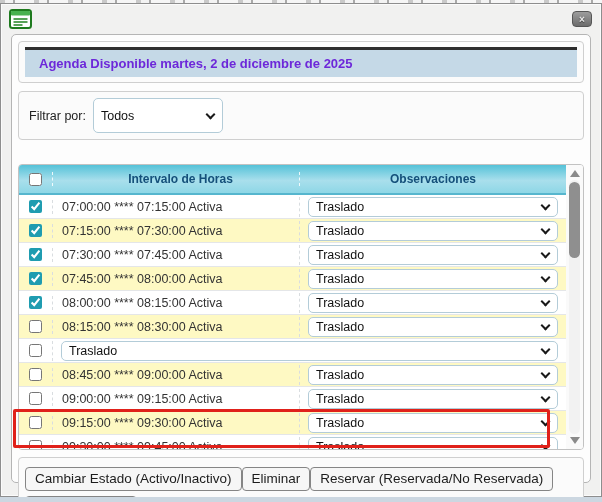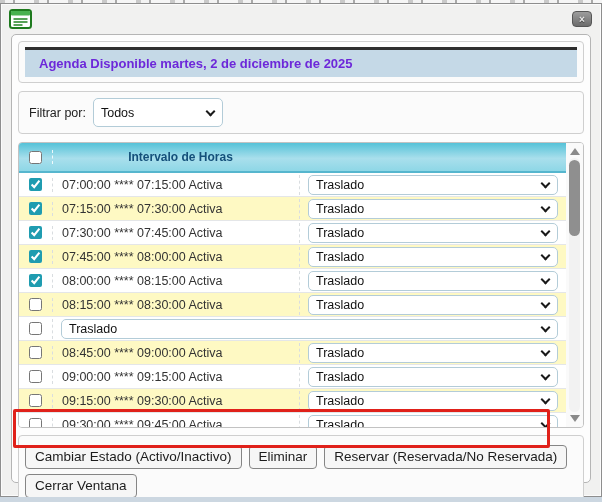--- a/index.html
+++ b/index.html
@@ -24,24 +24,24 @@
 
   .dialog { position:absolute; top:30px; left:10px; right:10px; bottom:13px;
     background:#fdfdfd; border:1px solid #b5b5b5; border-radius:5px; padding:6px 6px; }
 
   .section { border:1px solid #cfcfcf; border-radius:4px; background:#fbfbfb; }
 
   .header-box { padding:5px 6px; margin-bottom:8px; }
   .header-bar { background:#c5d9e7; border-top:3px solid #2d2d2d; padding:6px 0 6px 14px;
     font-size:13px; font-weight:bold; color:#6d28d9; }
 
-  .filter-box { display:flex; align-items:center; gap:7px; padding:6px 10px; margin-bottom:8px; font-size:12.5px; color:#222; }
+  .filter-box { display:flex; align-items:center; gap:7px; padding:6px 10px; margin-bottom:24px; font-size:12.5px; color:#222; }
 
   .select-wrap { position:relative; display:inline-block; }
-  .select-wrap select { appearance:none; -webkit-appearance:none; width:100%; height:29px;
+  .select-wrap select { appearance:none; -webkit-appearance:none; width:100%; height:35px;
     border:1px solid #b3ccd8; border-radius:5px; background:#fff; font-family:"Liberation Sans",sans-serif;
     font-size:12.5px; color:#111; padding:0 20px 0 7px; }
   .chev { position:absolute; right:9px; top:50%; width:7px; height:7px; margin-top:-5px;
     border-right:2px solid #1a1a1a; border-bottom:2px solid #1a1a1a; transform:rotate(45deg); pointer-events:none; }
   .filter-box .select-wrap { width:130px; }
 
   .table-box { height:286px; display:flex; overflow:hidden; padding:0; background:#fff; border-color:#c2c2c2; }
   .grid { flex:1 1 auto; overflow:hidden; }
   .grid-header { height:30px; display:flex; align-items:center;
     background:linear-gradient(180deg,#55c2d8 0%, #a9dfec 55%, #8ed7e6 100%);
@@ -59,21 +59,21 @@
 
   
   .vscroll { flex:0 0 17px; display:flex; flex-direction:column; align-items:center; padding:2px 0; background:#fafafa; }
   .sarrow { width:0; height:0; border-left:5px solid transparent; border-right:5px solid transparent; margin:3px 0; }
   .sarrow.up { border-bottom:7px solid #8a8a8a; }
   .sarrow.down { border-top:7px solid #8a8a8a; }
   .strack { flex:1 1 auto; width:11px; background:#f2f2f2; border-radius:6px; position:relative; }
   .sthumb { position:absolute; top:2px; left:0; width:11px; height:76px; background:#8f8f8f; border-radius:6px; }
 
   .buttons-box { margin-top:7px; padding:9px 6px 7px 6px; }
-  .btn-row { display:flex; gap:7px; }
+  .btn-row { display:flex; }
   button.act { font-family:"Liberation Sans",sans-serif; font-size:13.5px; color:#1c1c1c;
     background:#f6f6f6; border:1px solid #858585; border-radius:4px; padding:3px 9px 4px; cursor:pointer; }
   .cerrar-row { margin-top:5px; }
 
   .red-annotation { position:absolute; left:13px; top:409px; width:537px; height:39px;
     border:3px solid #e0211a; border-radius:2px; pointer-events:none; z-index:20; }
 </style>
 </head>
 <body>
 
@@ -110,20 +110,21 @@
         </span>
       </div>
 
       <div class="section table-box">
         <div class="grid">
           <div class="grid-header">
             <div class="c1">
                 <input type="checkbox" style="">
               </div>
             <div class="c2">Intervalo de Horas</div>
+            <div class="c3">Observaciones</div>
           </div>
           <div>
   <div class="trow">
     <div class="c1">
                   <input type="checkbox" checked="" style="">
                 </div>
     <div class="c2">07:00:00 **** 07:15:00 Activa</div>
     <div class="c3">
       <span class="select-wrap">
         <select><option>Traslado</option></select>

